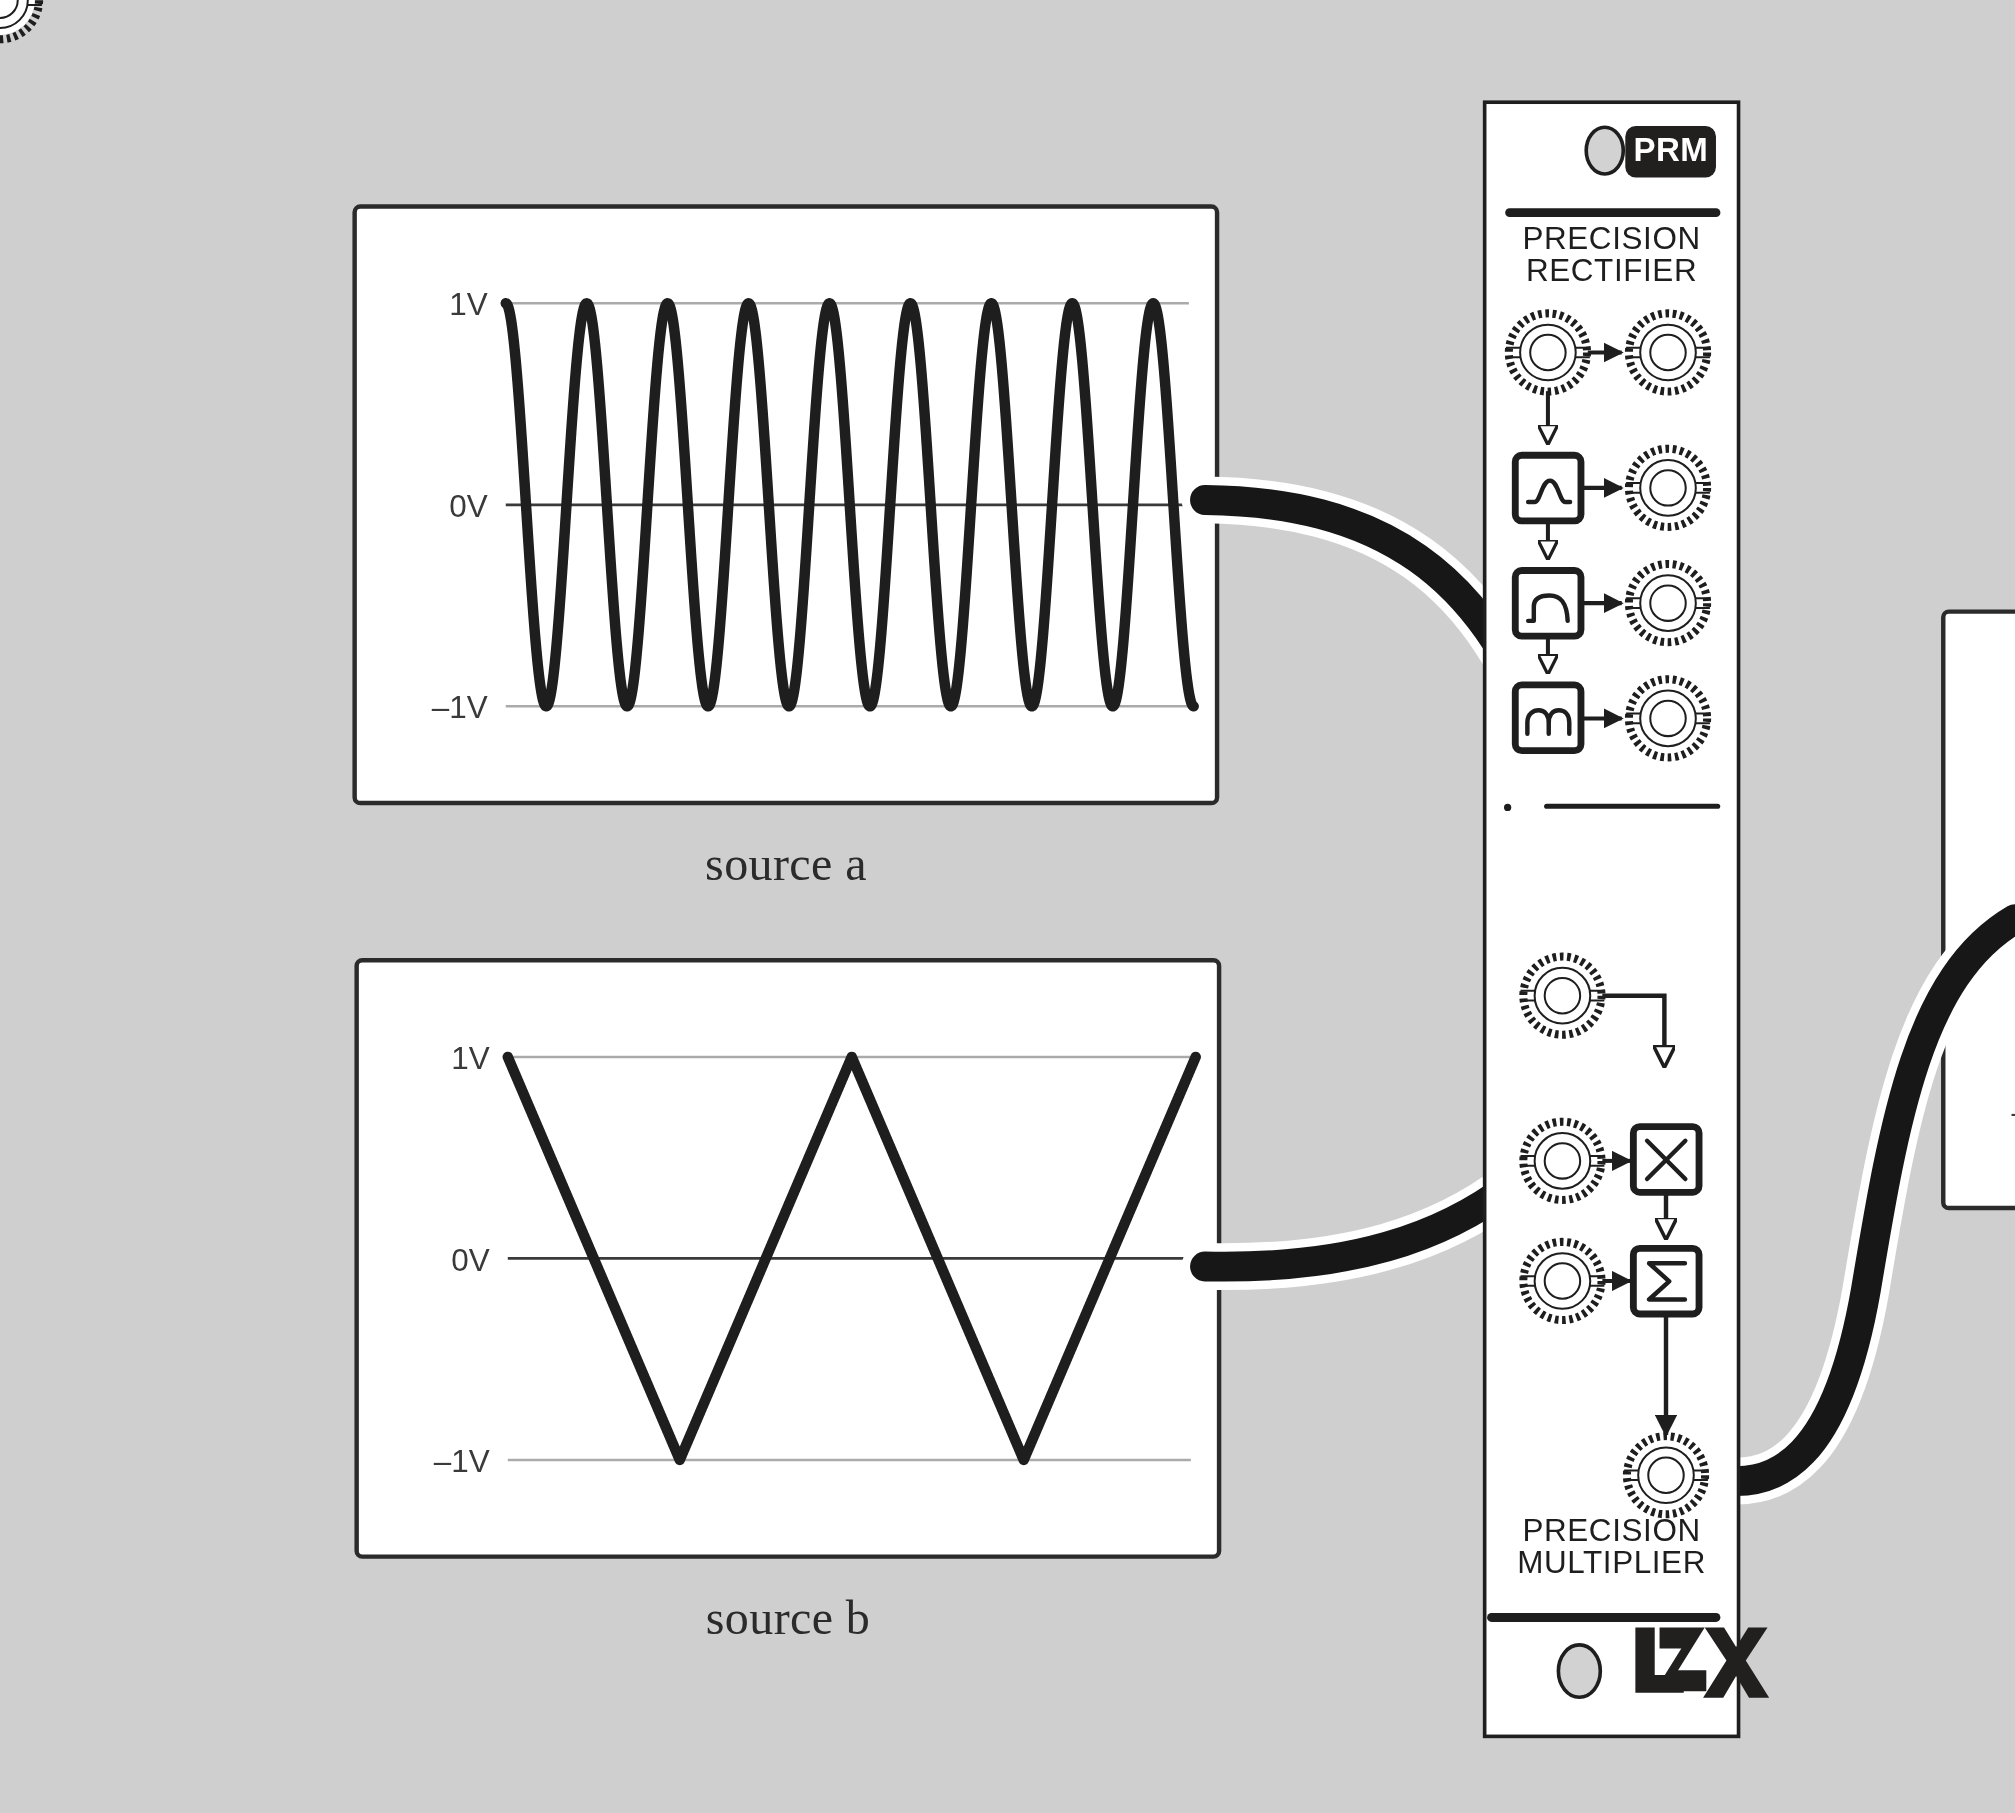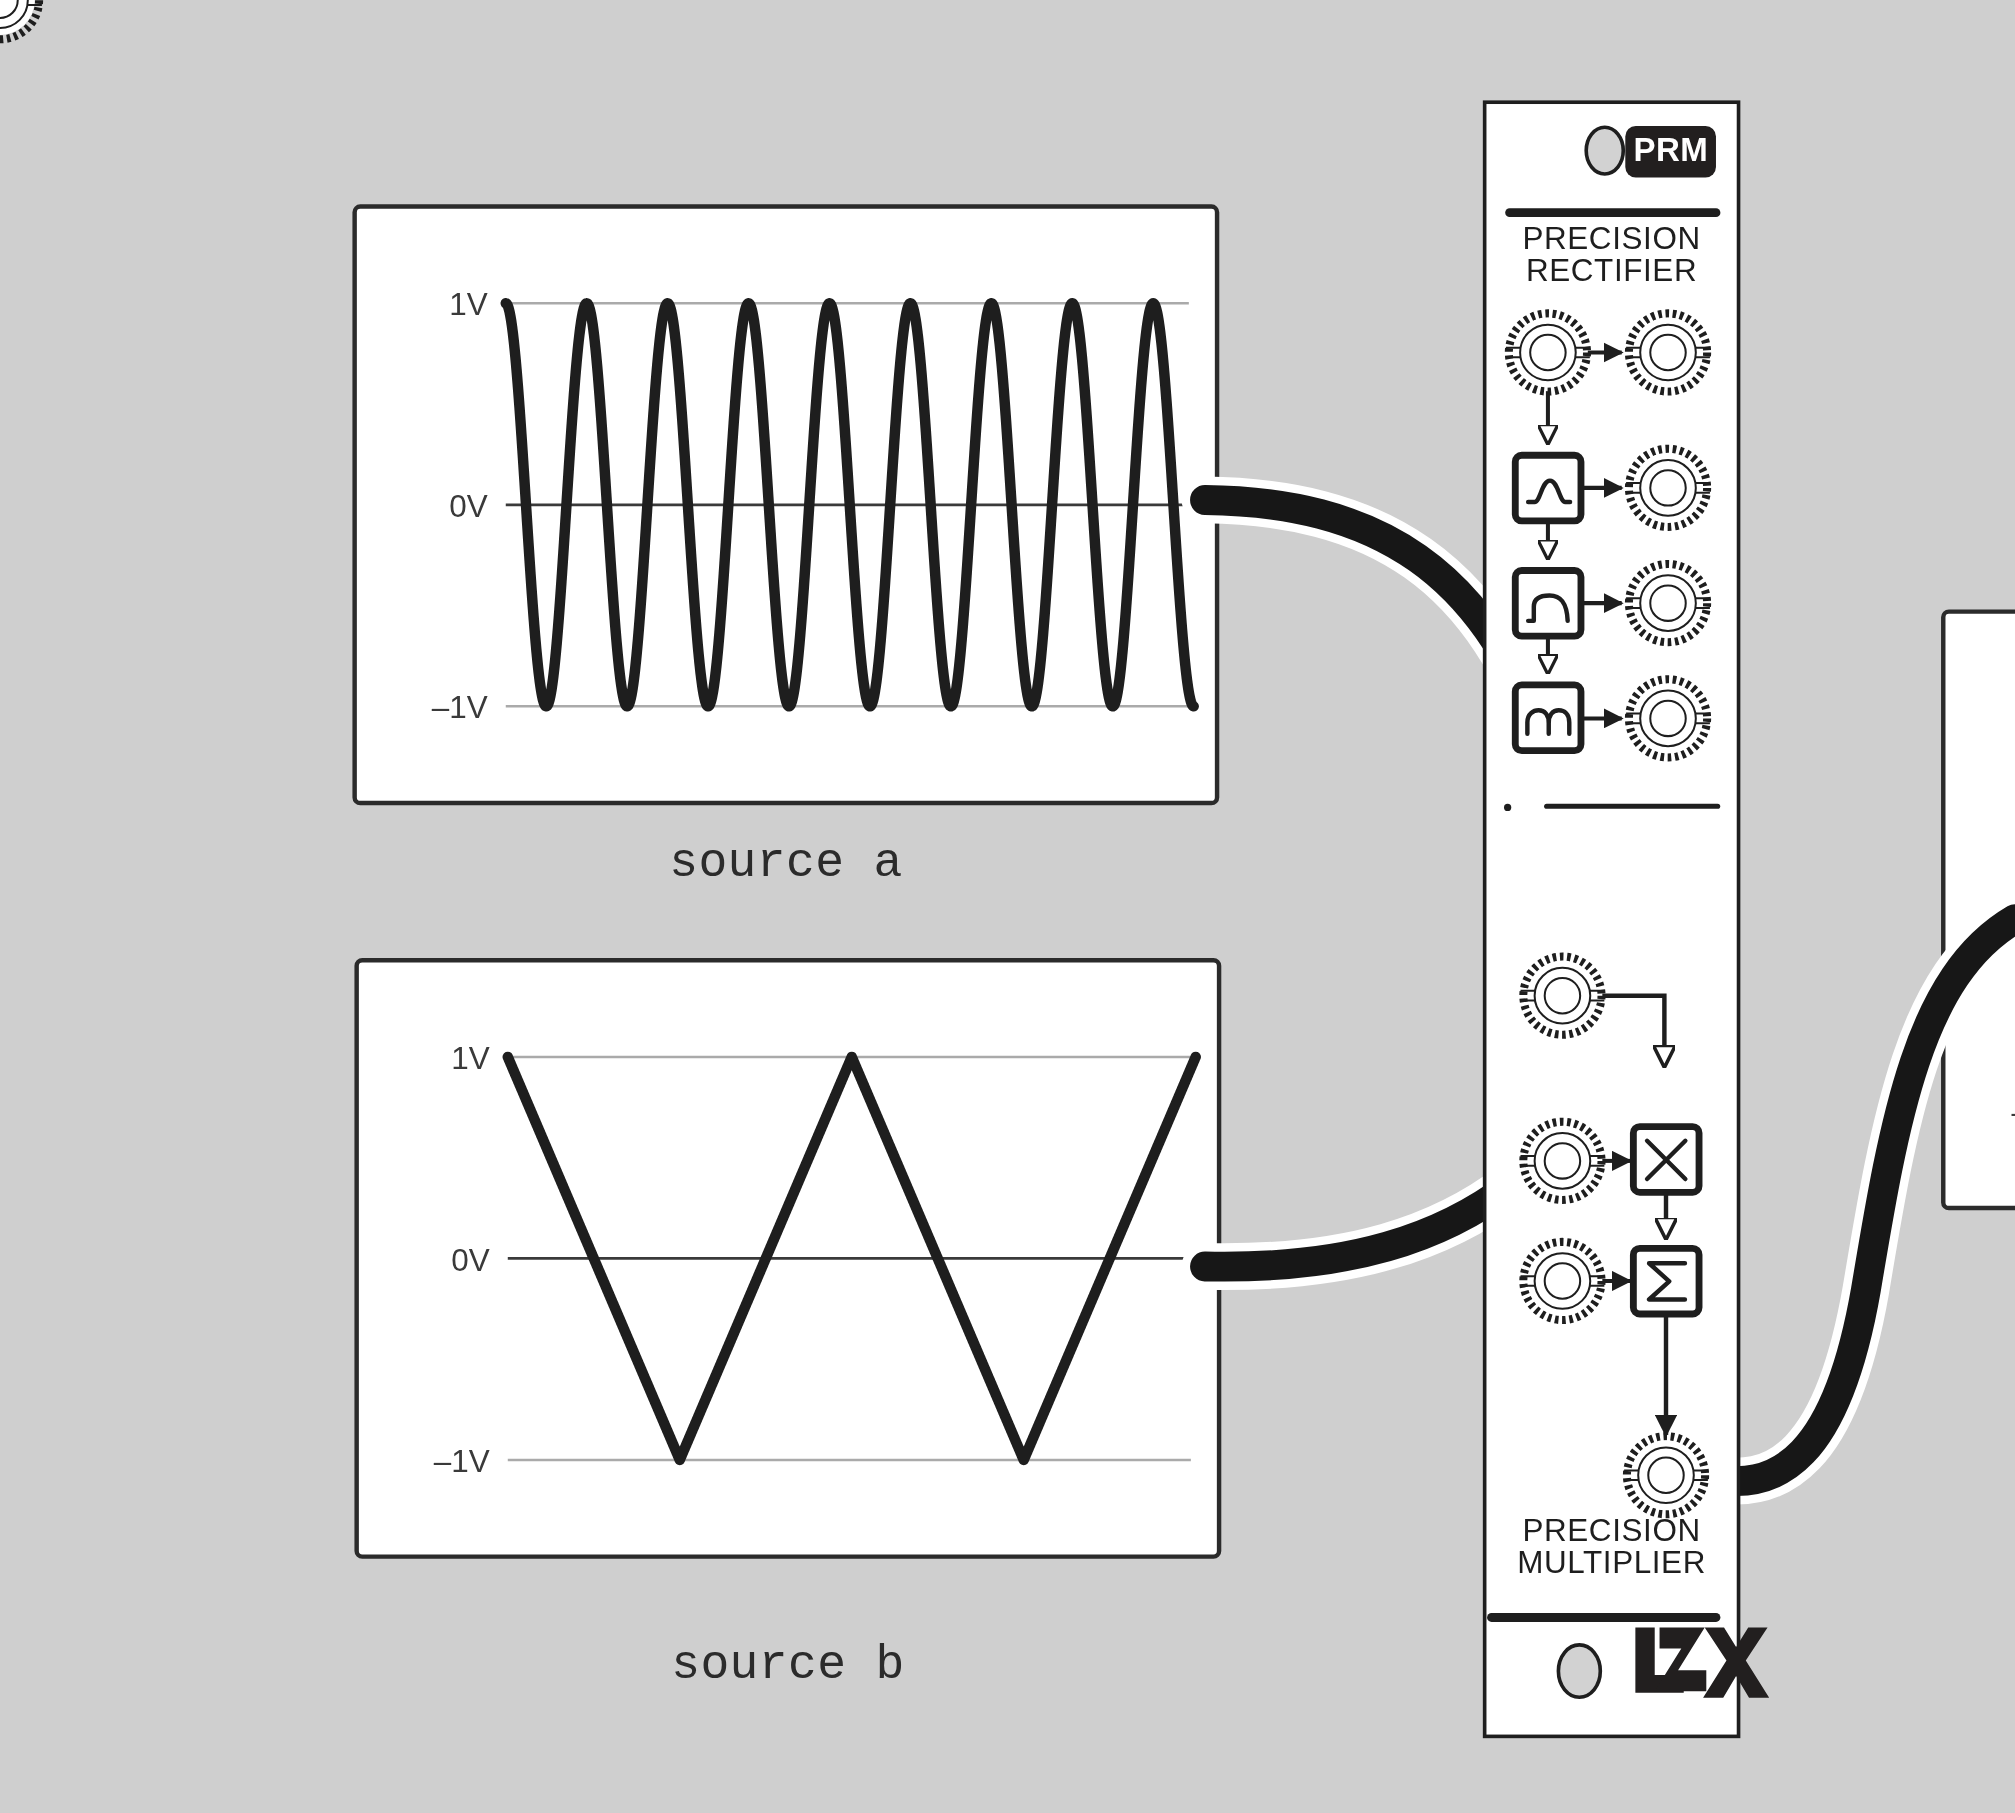--- a/index.html
+++ b/index.html
@@ -23,21 +23,21 @@
     background: #cfcfcf;
   }
   .svg-root {
     position: absolute;
     left: 0; top: 0;
     width: 3224px;
     height: 1814px;
   }
   .scope-caption {
     position: absolute;
-    font-family: Liberation Mono, monospace;
+    font-family: Liberation Serif, serif;
     font-size: 48px;
     color: #2b2b2b;
     white-space: nowrap;
     text-align: center;
     letter-spacing: 0.4px;
   }
   .formula-label {
     position: absolute;
     font-family: "Liberation Sans", sans-serif;
     font-size: 48px;
@@ -256,18 +256,18 @@
       <circle cx="0" cy="0" r="97" fill="none" stroke="#1e1e1e" stroke-width="20" stroke-dasharray="9 9"></circle>
       <circle cx="0" cy="0" r="86" fill="#ffffff" stroke="none"></circle>
       <line x1="-104" y1="-12" x2="104" y2="-12" stroke="#1e1e1e" stroke-width="5"></line>
       <line x1="-104" y1="12" x2="104" y2="12" stroke="#1e1e1e" stroke-width="5"></line>
       <circle cx="0" cy="0" r="69" fill="#ffffff" stroke="#1e1e1e" stroke-width="5"></circle>
       <circle cx="0" cy="0" r="44" fill="#ffffff" stroke="#1e1e1e" stroke-width="5"></circle>
     </g>
   </svg>
 
   <div class="scope-caption" style="left:355px; top:836px; width:862px;">source a</div>
-  <div class="scope-caption" style="left:357px; top:1590px; width:862px;margin-top:48px;">source b</div>
+  <div class="scope-caption" style="left:357px; top:1590px; width:862px;">source b</div>
   <div class="formula-label" style="left:1943px; top:522px; width:838px;">x = a * b</div>
   <div class="scope-caption" style="left:1943px; top:1241px; width:838px;">destination x</div>
 
 </div>
 
 
 </body></html>

